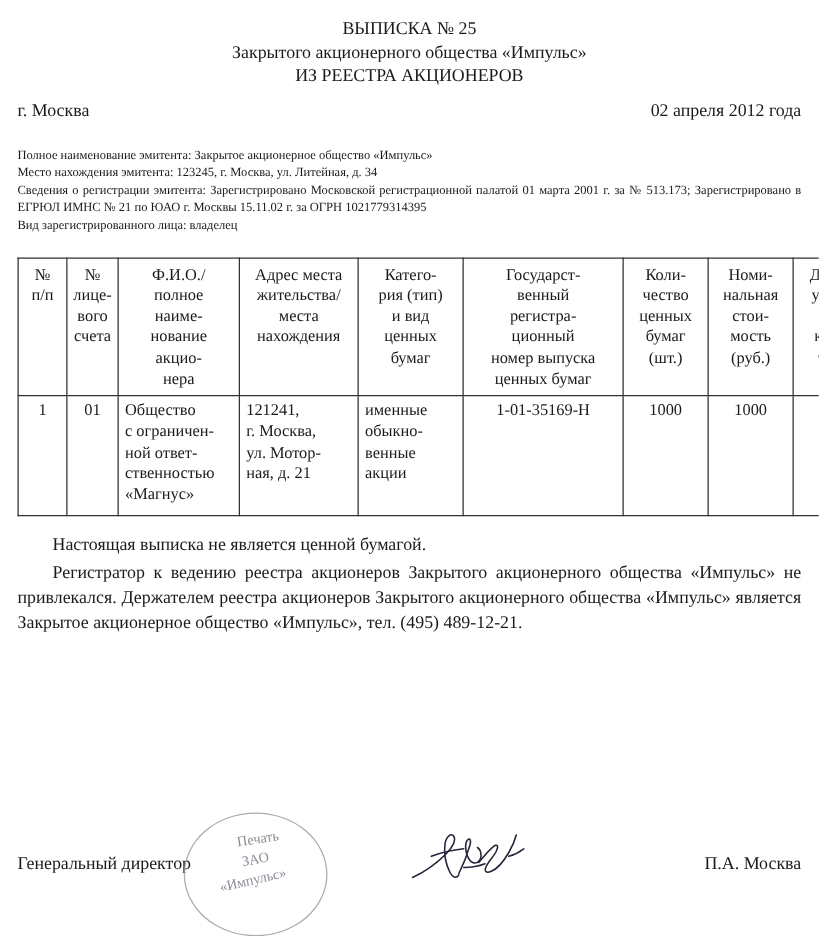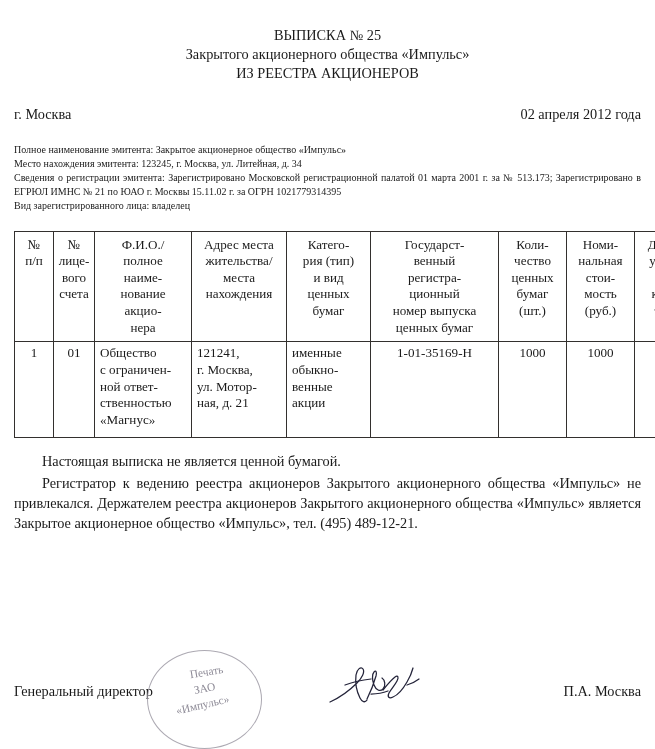--- a/index.html
+++ b/index.html
@@ -15,38 +15,38 @@
     overflow: hidden;
     font-family: "Liberation Serif", "DejaVu Serif", serif;
     color: #1a1a1a;
     -webkit-font-smoothing: antialiased;
   }
   .page {
     position: relative;
     width: 655px;
     height: 749px;
     box-sizing: border-box;
-    padding: 12px 14px;
+    padding: 0 14px;
   }
 
   
   .title-block {
     text-align: center;
     padding-top: 14px;
     line-height: 1.32;
     font-size: 14.3px;
   }
   .title-line { white-space: nowrap; }
 
   
   .placedate-row {
     display: flex;
     justify-content: space-between;
     align-items: baseline;
-    margin-top: 23px;
+    margin-top: 10px;
     font-size: 14.3px;
   }
 
   
   .intro-block {
     margin-top: 20px;
     font-size: 10px;
     line-height: 1.42;
   }
   .intro-line { display: block; }

